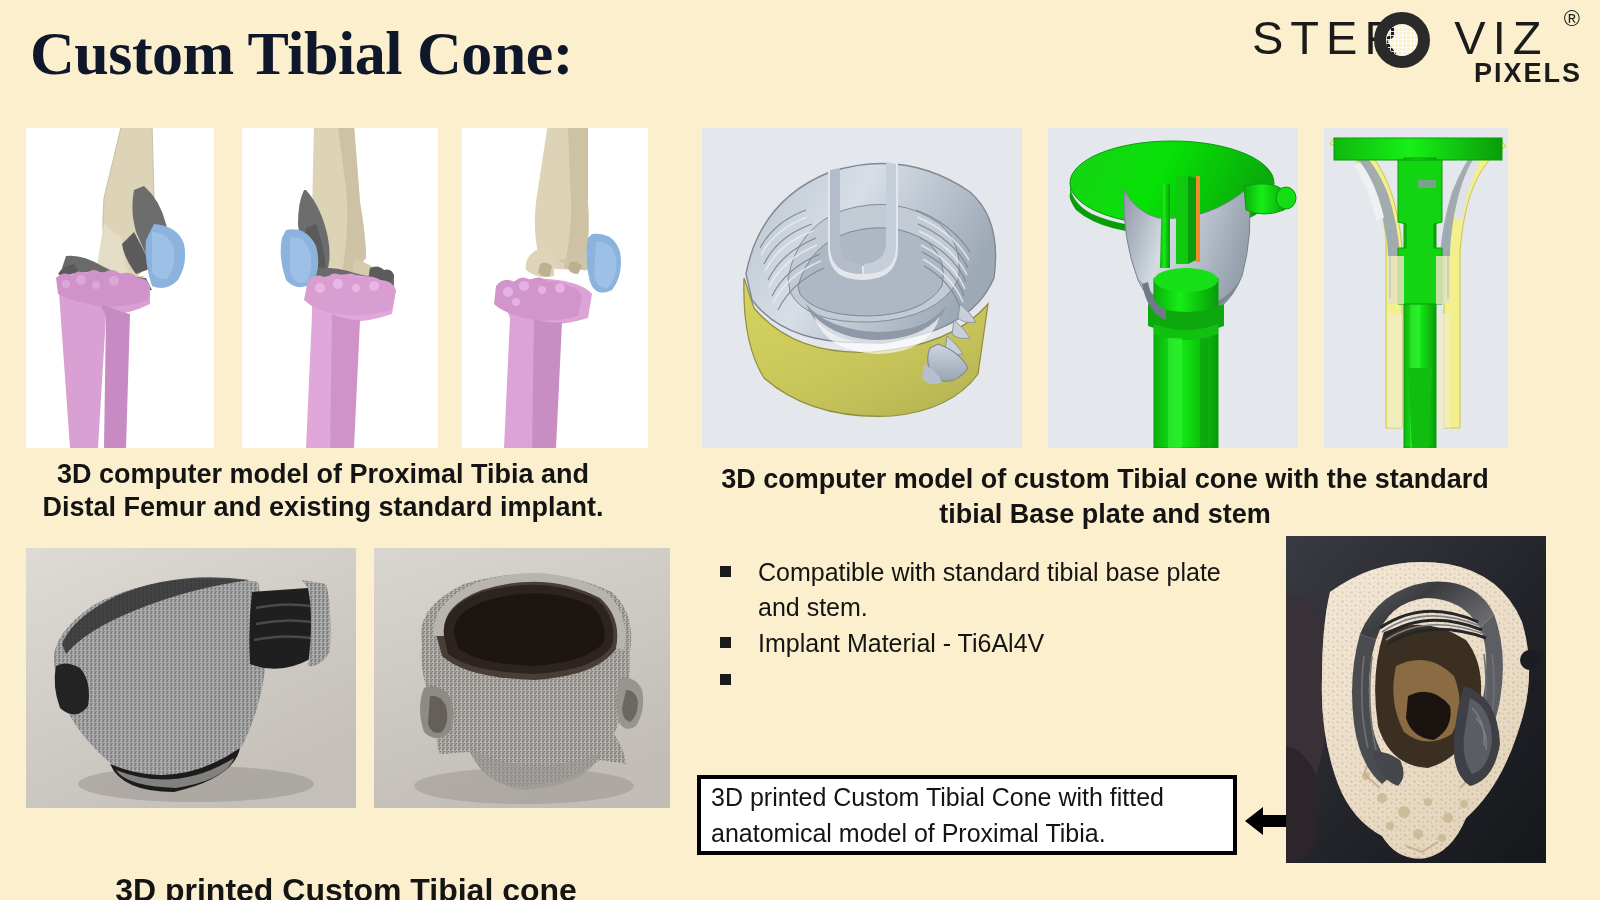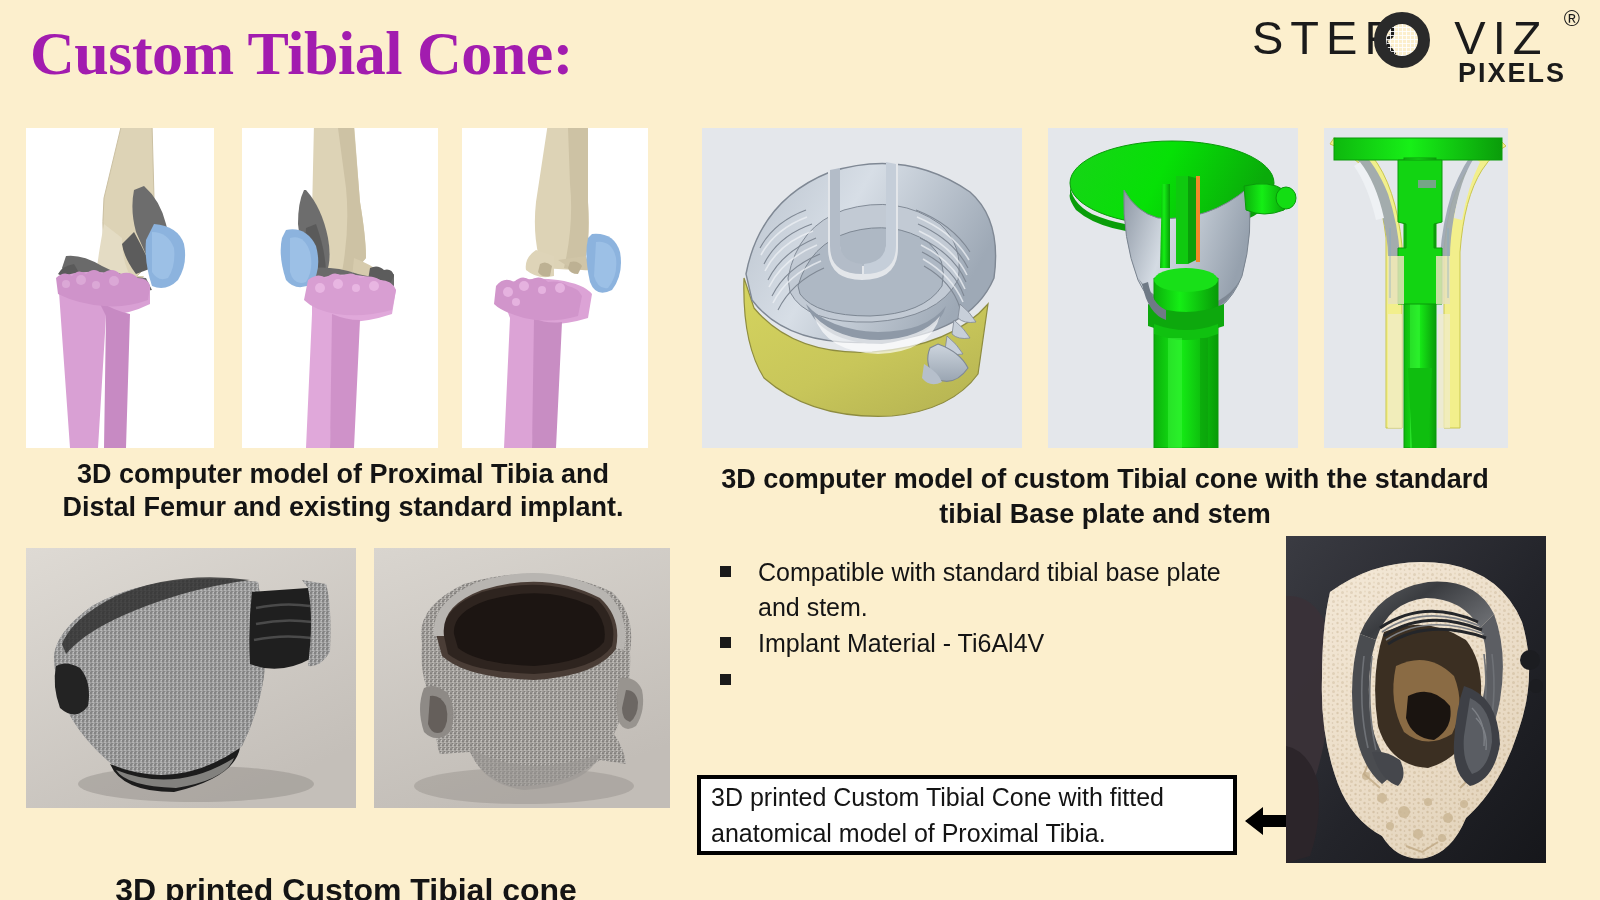--- a/index.html
+++ b/index.html
@@ -9,21 +9,21 @@
     background:#fcefcd;
     font-family:"Liberation Sans", sans-serif;
     overflow:hidden;position:relative;
   }
   .slide{position:absolute;inset:0;}
 
   
   .title{
     position:absolute;left:30px;top:22px;
     font-family:"Liberation Serif", serif;
-    font-weight:bold;font-size:62px;color:#a21caf;
+    font-weight:bold;font-size:62px;color:#0f172a;
     letter-spacing:-0.5px;line-height:1;
   }
 
   
   .logo{position:absolute;right:18px;top:6px;width:330px;height:88px;}
   .logo-word{
     position:absolute;left:0;top:4px;
     font-family:"Liberation Sans", sans-serif;
     font-size:47px;letter-spacing:7px;color:#1b1b1b;font-weight:300;
   }
@@ -38,21 +38,21 @@
     background-clip:border-box;
   }
   .logo-ring::after{
     content:"";position:absolute;inset:-12px;border-radius:50%;
     box-shadow:inset 0 0 0 0 transparent;
   }
   .logo-reg{
     position:absolute;right:2px;top:0px;font-size:22px;color:#1b1b1b;font-weight:400;
   }
   .logo-pixels{
-    position:absolute;right:16px;top:52px;
+    position:absolute;right:0;top:52px;
     font-size:27px;font-weight:bold;letter-spacing:2px;color:#1b1b1b;
   }
 
   
   .panel{position:absolute;overflow:hidden;}
 
   
   .bone{background:#ffffff;}
 
   
@@ -179,21 +179,21 @@
       <path d="M34 158 q8 -10 18 -4 q8 -8 16 -2 q10 -6 18 2 q12 -2 20 4 q10 2 14 10
                l-4 20 q-28 8 -54 2 q-22 -6 -30 -14 z" fill="#d195cb"></path>
       <circle cx="46" cy="164" r="5" fill="#e5b2df"></circle>
       <circle cx="62" cy="158" r="5" fill="#e5b2df"></circle>
       <circle cx="80" cy="162" r="4" fill="#e5b2df"></circle>
       <circle cx="98" cy="160" r="5" fill="#e5b2df"></circle>
       <circle cx="54" cy="174" r="4" fill="#e5b2df"></circle>
     </svg>
   </div>
 
-  <div class="caption" style="left:20px;top:458px;width:646px;font-size:27px;line-height:1.22;">
+  <div class="caption" style="left:0;top:458px;width:646px;font-size:27px;line-height:1.22;">
     <div>3D computer model of Proximal Tibia and</div>
     <div>Distal Femur and existing standard implant.</div>
   </div>
 
   <div class="panel cad" style="left:702px;top:128px;width:320px;height:320px;">
     <svg viewBox="0 0 320 320" width="320" height="320">
       <defs>
         <linearGradient id="steelA" x1="0" y1="0" x2="1" y2="0.4">
           <stop offset="0%" stop-color="#b9c2cd"></stop>
           <stop offset="45%" stop-color="#d7dee6"></stop>

